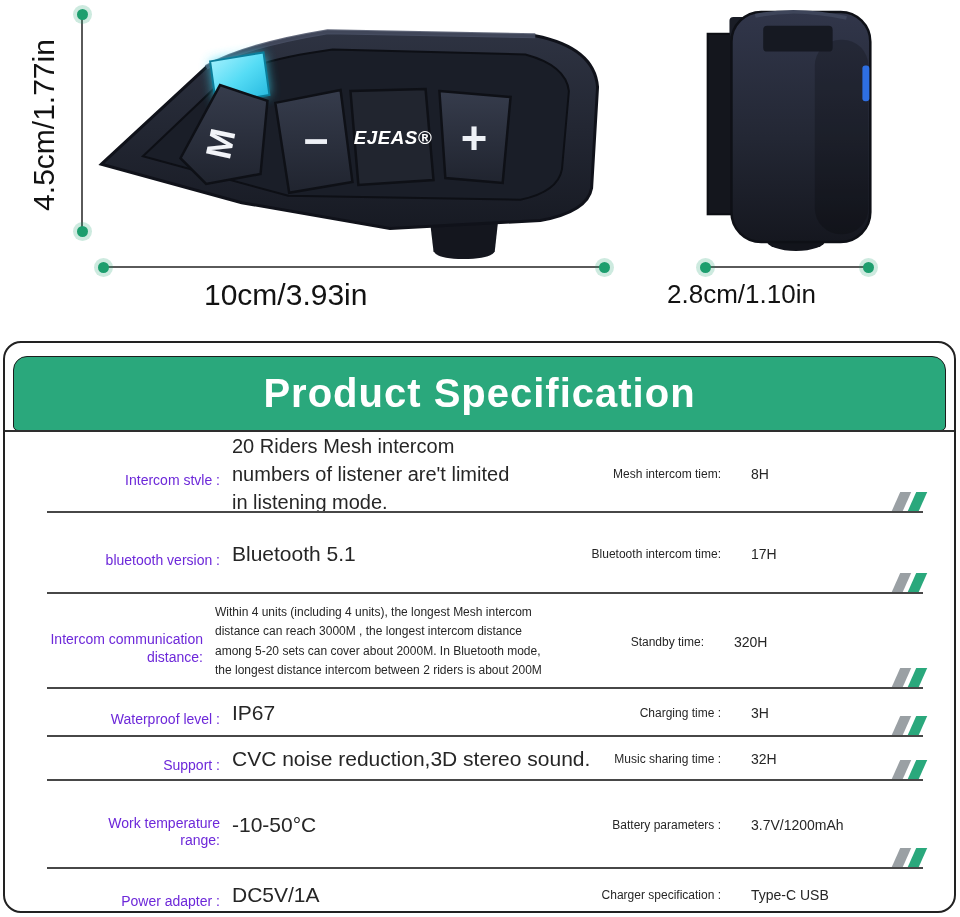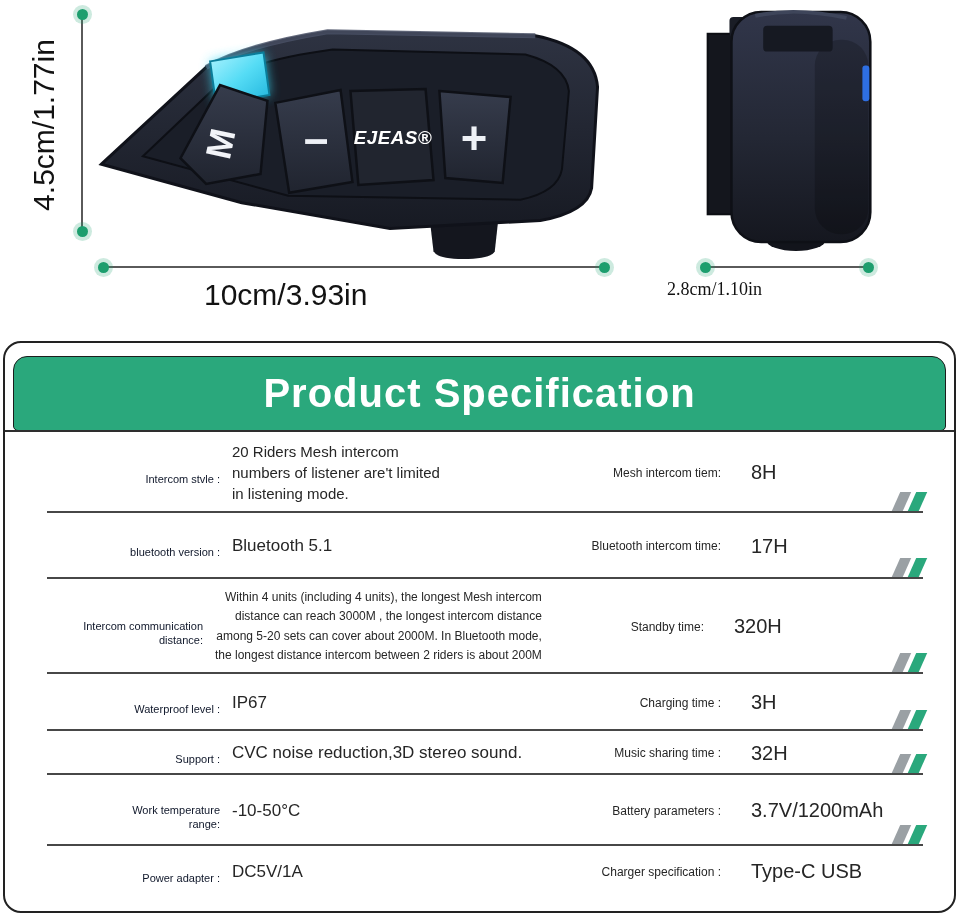--- a/index.html
+++ b/index.html
@@ -20,21 +20,21 @@
   .dot {
     position:absolute; width:11px; height:11px; border-radius:50%;
     background:#1d9e6e; box-shadow:0 0 0 4px rgba(29,158,110,0.22);
   }
   .dim-label { position:absolute; color:#121212; }
   .dim-label.vert {
     width:300px; text-align:center; font-size:30px;
     transform:rotate(-90deg); transform-origin:center center;
   }
   .dim-label.horz { text-align:left; font-size:30px; }
-  .dim-label.horz.small { font-size:18px;font-family:Liberation Serif, serif; }
+  .dim-label.horz.small { font-size:26px; }
 
   
   .spec-card {
     position:absolute; left:3px; top:341px; width:949px; height:568px;
     background:#ffffff; border:2px solid #222222; border-radius:18px;
   }
   .spec-header {
     position:absolute; left:8px; right:8px; top:13px; height:73px;
     background:#2aa87c; border:1px solid #1d1d1d;
     border-radius:14px 14px 5px 5px;
@@ -47,42 +47,42 @@
     position:absolute; left:0; right:0; top:87px; height:2px; background:#2e2e2e;
   }
   .rows { position:absolute; left:0; right:0; top:89px; bottom:0; }
   .spec-row {
     position:relative;
     display:grid; grid-template-columns:170px 262px 215px 1fr;
     column-gap:12px; align-items:center;
     padding:0 36px 0 45px; box-sizing:border-box;
   }
   .spec-row:nth-of-type(1){ height:81px; }
-  .spec-row:nth-of-type(2){ height:66px; }
+  .spec-row:nth-of-type(2){ height:81px; }
   .spec-row:nth-of-type(3){ height:95px;padding-left:28px; }
-  .spec-row:nth-of-type(4){ height:57px; }
+  .spec-row:nth-of-type(4){ height:48px; }
   .spec-row:nth-of-type(5){ height:44px; }
-  .spec-row:nth-of-type(6){ height:71px; }
+  .spec-row:nth-of-type(6){ height:88px; }
   .spec-row:nth-of-type(7){ height:51px; }
 
   .cell-label {
-    text-align:right; font-size:11px; color:#0f172a;
+    text-align:right; font-size:14px; color:#6d28d9;
     white-space:pre-line; line-height:1.25;margin-top:14px;
   }
-  .cell-value { font-size:17px; color:#262626; overflow:visible; }
+  .cell-value { font-size:21px; color:#262626; overflow:visible; }
   .cell-value > span {
     display:inline-block; width:max-content; white-space:pre-line; line-height:1.4;
   }
-  .spec-row:nth-of-type(1) .cell-value { font-size:15px; }
-  .spec-row:nth-of-type(3) .cell-value { font-size:12px;text-align:right; }
+  .spec-row:nth-of-type(1) .cell-value { font-size:20px; }
+  .spec-row:nth-of-type(3) .cell-value { font-size:12px; }
   .spec-row:nth-of-type(3) .cell-value > span { line-height:1.6; }
   .cell-rlabel {
     text-align:right; font-size:12px; color:#262626; white-space:pre-line;
   }
-  .cell-rvalue { font-size:20px; color:#262626; padding-left:18px; }
+  .cell-rvalue { font-size:14px; color:#262626; padding-left:18px; }
 
   .sep-line {
     position:absolute; left:42px; right:31px; bottom:0; height:2px; background:#474747;
   }
   .slashes {
     position:absolute; right:31px; bottom:2px; display:flex; gap:5px;
   }
   .slashes .sl {
     display:block; width:11px; height:19px; transform:skewX(-24deg);
   }

